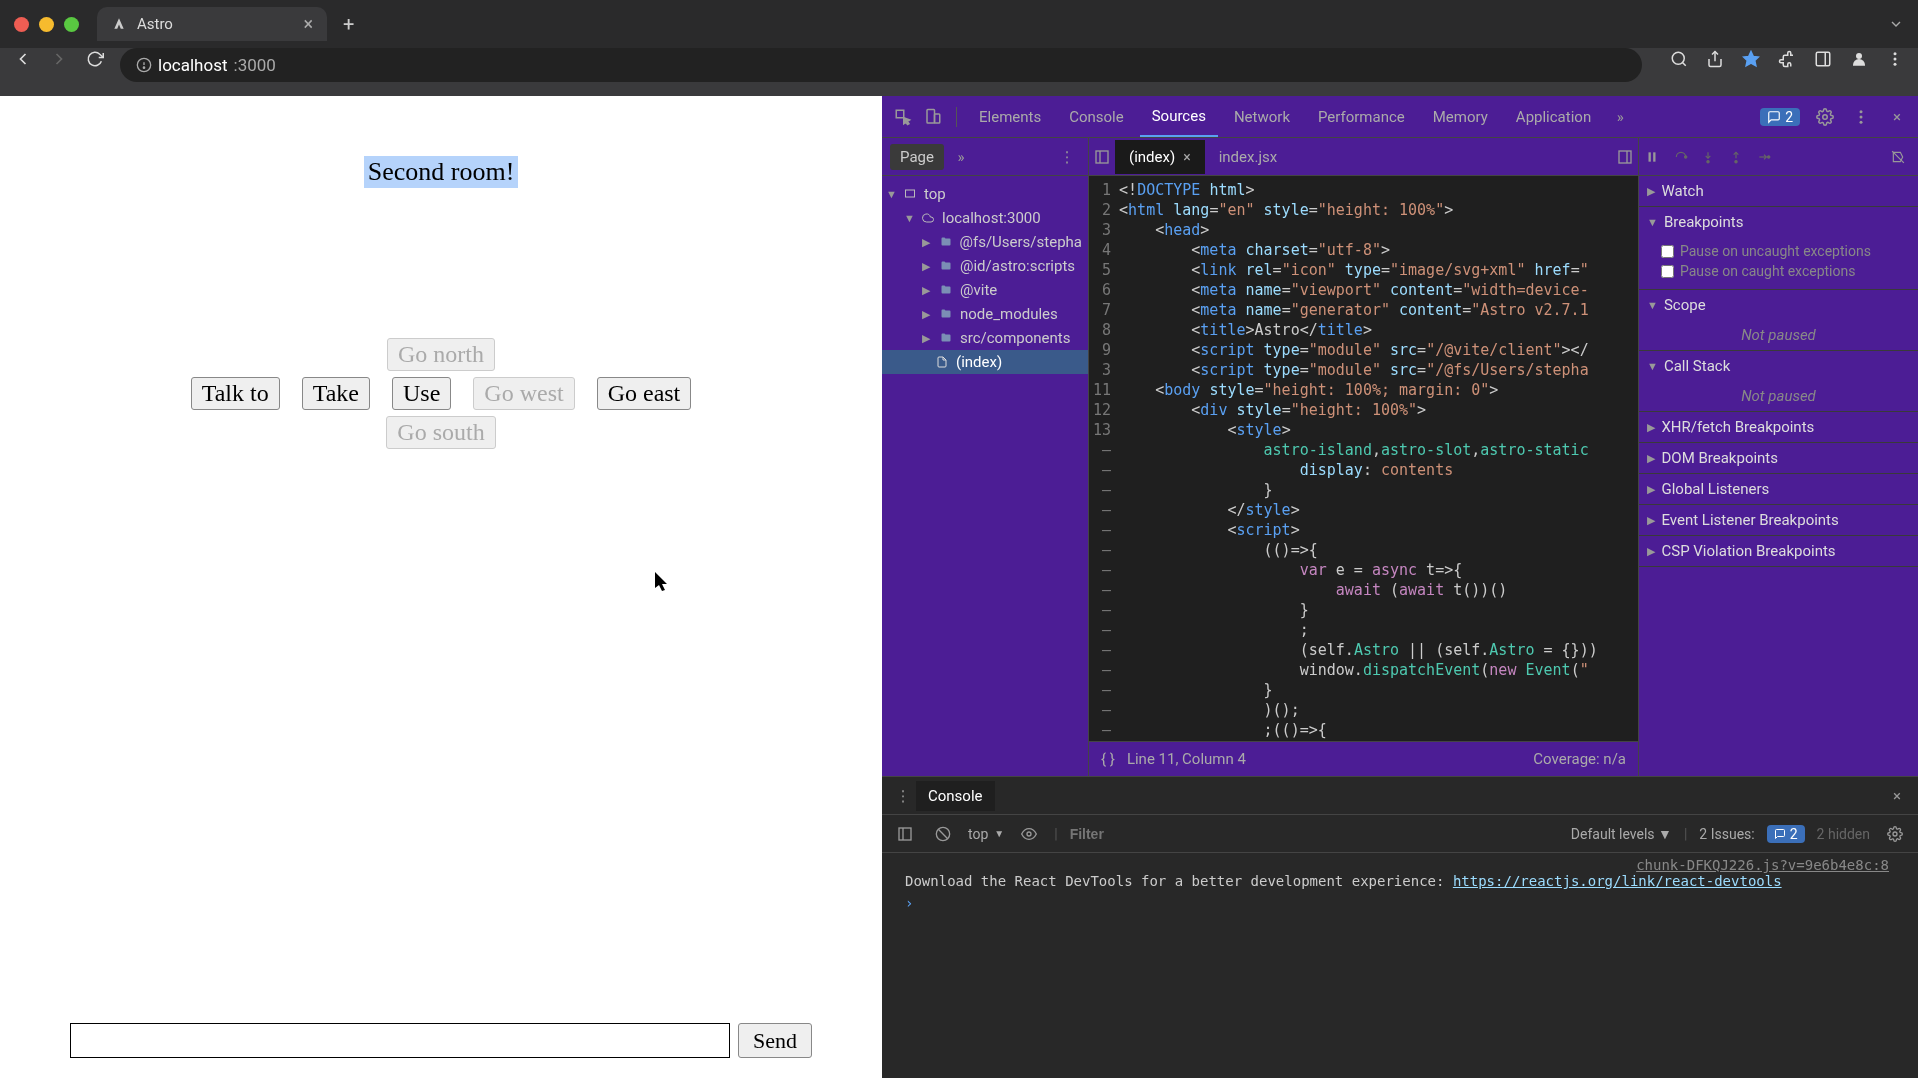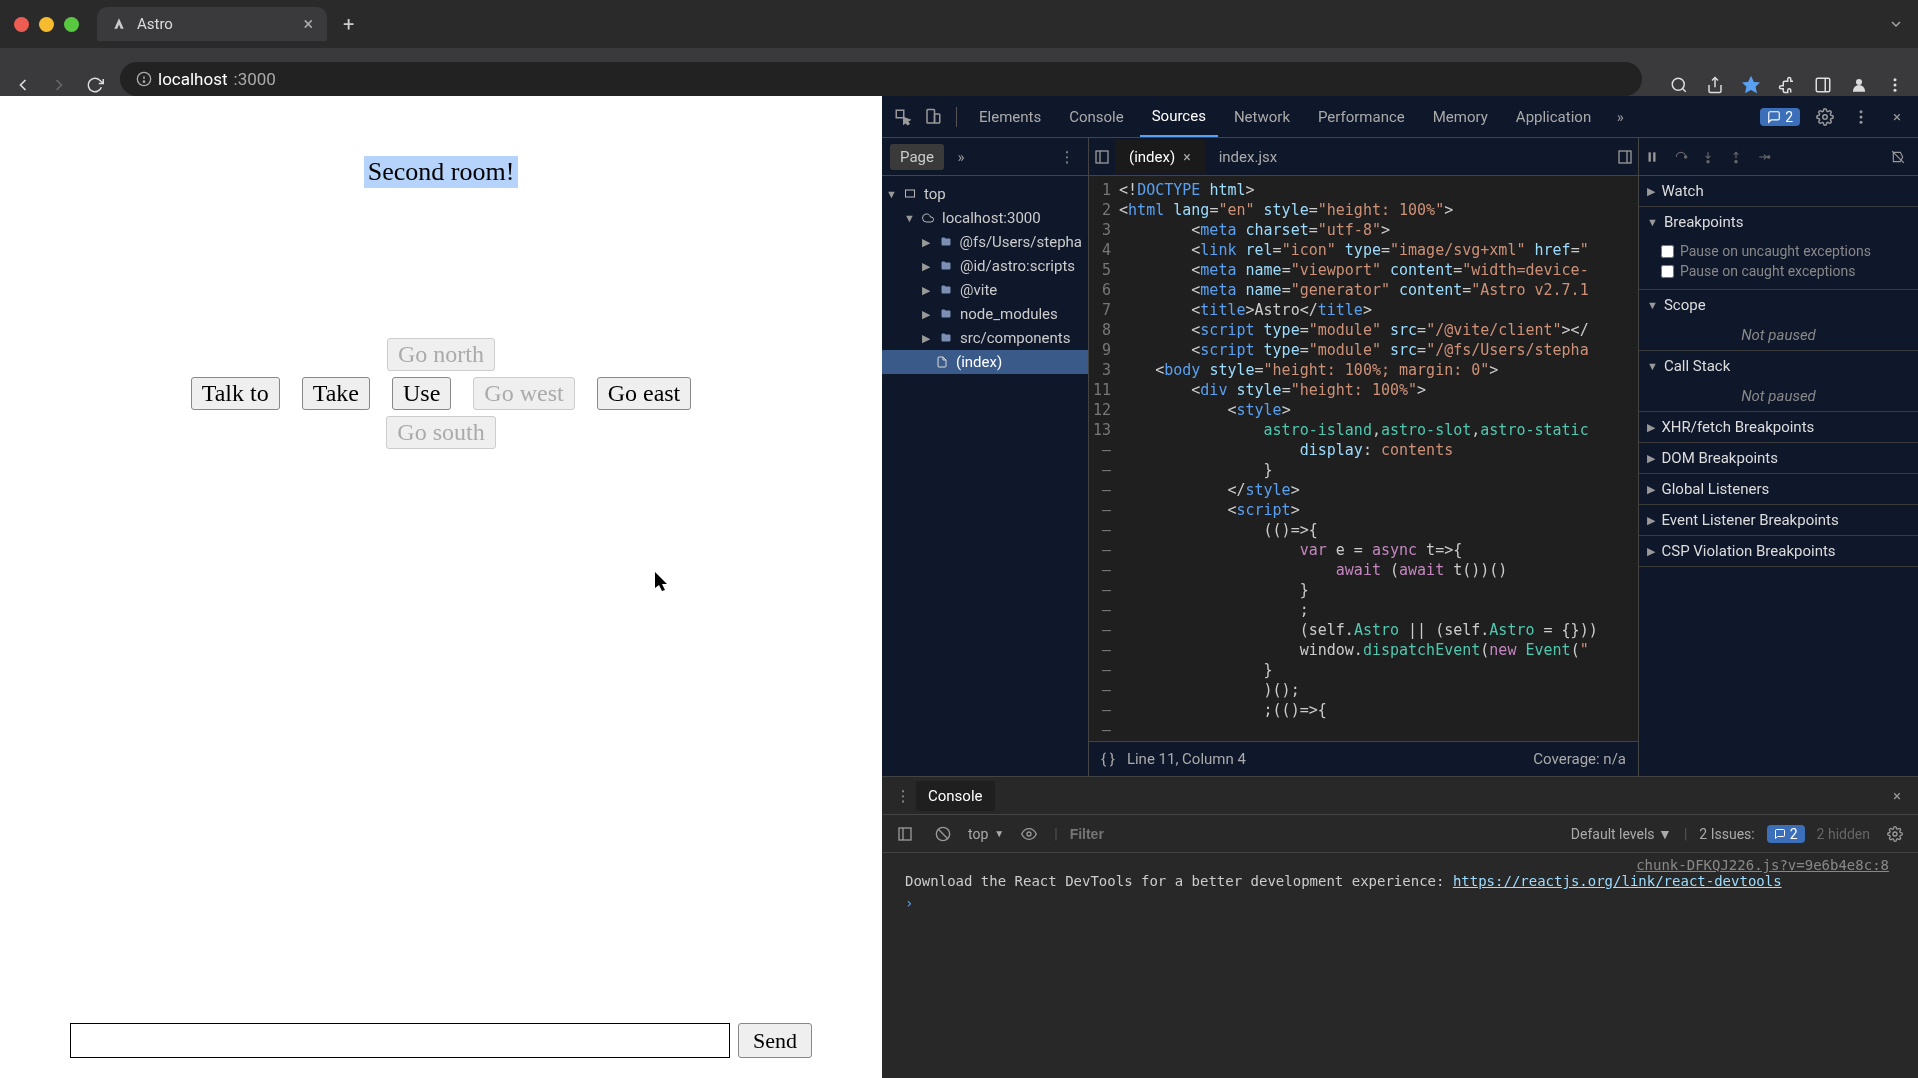--- a/index.html
+++ b/index.html
@@ -9,21 +9,21 @@
 .browser-top { background: #2a2a2b; height: 48px; display: flex; align-items: center; padding: 0 14px; }
 .traffic { display: flex; gap: 10px; margin-right: 18px; }
 .tdot { width: 15px; height: 15px; border-radius: 50%; }
 .tdot.r { background: #ee5d53; } .tdot.y { background: #f6bb2e; } .tdot.g { background: #59c841; }
 .tab { background: #3a3a3c; color: #ddd; border-radius: 10px 10px 0 0; padding: 8px 14px; display: flex; align-items: center; gap: 10px; font-size: 15px; min-width: 230px; }
 .tab-fav { width: 16px; height: 16px; display: inline-flex; align-items: center; justify-content: center; color: #bbb; }
 .tab-close { margin-left: auto; color: #aaa; font-size: 18px; line-height: 1; }
 .newtab { color: #ccc; font-size: 20px; margin-left: 16px; }
 .tab-overflow { margin-left: auto; color: #aaa; }
 
-.browser-bar { background: #3a3a3c; height: 48px; display: flex; align-items: flex-end; padding: 0 12px; gap: 14px; }
+.browser-bar { background: #3a3a3c; height: 48px; display: flex; align-items: flex-start; padding: 0 12px; gap: 14px; }
 .nav-ico { color: #ddd; width: 22px; height: 22px; display: flex; align-items: center; justify-content: center; }
 .nav-ico.dis { color: #666; }
 .addr { background: #222; border-radius: 20px; flex: 1; padding: 7px 16px; color: #aaa; font-size: 17px; display: flex; align-items: center; gap: 6px; }
 .addr .host { color: #fff; }
 .right-icons { display: flex; gap: 14px; margin-left: 12px; }
 
 
 .content-row { display: flex; height: calc(1078px - 48px - 48px); }
 
 
@@ -32,21 +32,21 @@
 .btn-area { margin-top: 150px; display: flex; flex-direction: column; align-items: center; gap: 6px; }
 .btn-row { display: flex; gap: 22px; }
 .gb { font-size: 24px; font-family: Georgia, serif; background: #efefef; border: 1px solid #888; padding: 2px 10px; border-radius: 3px; }
 .gb.dis { color: #aaa; border-color: #ccc; }
 .send-row { position: absolute; bottom: 20px; left: 70px; right: 70px; display: flex; gap: 8px; }
 .send-row input { flex: 1; border: 1px solid #000; padding: 6px; font-size: 18px; }
 .send-row button { font-size: 22px; font-family: Georgia, serif; background: #efefef; border: 1px solid #888; padding: 2px 14px; border-radius: 3px; }
 .cursor { position: absolute; left: 655px; top: 476px; font-size: 20px; pointer-events: none; }
 
 
-.devtools { flex: 1; background: #0f172a; color: #ccc; display: flex; flex-direction: column; font-size: 15px; }
+.devtools { flex: 1; background: #4c1d95; color: #ccc; display: flex; flex-direction: column; font-size: 15px; }
 .dt-tabs { display: flex; align-items: center; border-bottom: 1px solid #444; height: 42px; padding: 0 8px; gap: 4px; }
 .dt-ico { width: 26px; height: 26px; display: flex; align-items: center; justify-content: center; color: #999; }
 .dt-tab { padding: 10px 12px; color: #aaa; }
 .dt-tab.act { color: #fff; border-bottom: 2px solid #5aa0f2; }
 .dt-badge { background: #3b6fb9; color: #fff; border-radius: 4px; padding: 1px 7px; font-size: 14px; display: inline-flex; align-items: center; gap: 4px; margin-left: auto; }
 .dt-right-icons { display: flex; gap: 10px; margin-left: 8px; }
 
 .dt-mid { display: flex; flex: 1; min-height: 0; }
 
 .src-nav { width: 207px; border-right: 1px solid #444; display: flex; flex-direction: column; }
@@ -405,20 +405,21 @@
               <div>–</div>
               <div>–</div>
               <div>–</div>
               <div>–</div>
               <div>–</div>
               <div>–</div>
           </div>
           <div class="lines">
 <div>&lt;!<span class="c-tag">DOCTYPE</span> <span class="c-attr">html</span>&gt;</div>
 <div>&lt;<span class="c-tag">html</span> <span class="c-attr">lang</span>=<span class="c-str">"en"</span> <span class="c-attr">style</span>=<span class="c-str">"height: 100%"</span>&gt;</div>
+<div>    &lt;<span class="c-tag">head</span>&gt;</div>
 <div>        &lt;<span class="c-tag">meta</span> <span class="c-attr">charset</span>=<span class="c-str">"utf-8"</span>&gt;</div>
 <div>        &lt;<span class="c-tag">link</span> <span class="c-attr">rel</span>=<span class="c-str">"icon"</span> <span class="c-attr">type</span>=<span class="c-str">"image/svg+xml"</span> <span class="c-attr">href</span>=<span class="c-str">"</span></div>
 <div>        &lt;<span class="c-tag">meta</span> <span class="c-attr">name</span>=<span class="c-str">"viewport"</span> <span class="c-attr">content</span>=<span class="c-str">"width=device-</span></div>
 <div>        &lt;<span class="c-tag">meta</span> <span class="c-attr">name</span>=<span class="c-str">"generator"</span> <span class="c-attr">content</span>=<span class="c-str">"Astro v2.7.1</span></div>
 <div>        &lt;<span class="c-tag">title</span>&gt;Astro&lt;/<span class="c-tag">title</span>&gt;</div>
 <div>        &lt;<span class="c-tag">script</span> <span class="c-attr">type</span>=<span class="c-str">"module"</span> <span class="c-attr">src</span>=<span class="c-str">"/@vite/client"</span>&gt;&lt;/</div>
 <div>        &lt;<span class="c-tag">script</span> <span class="c-attr">type</span>=<span class="c-str">"module"</span> <span class="c-attr">src</span>=<span class="c-str">"/@fs/Users/stepha</span></div>
 <div>    &lt;<span class="c-tag">body</span> <span class="c-attr">style</span>=<span class="c-str">"height: 100%; margin: 0"</span>&gt;</div>
 <div>        &lt;<span class="c-tag">div</span> <span class="c-attr">style</span>=<span class="c-str">"height: 100%"</span>&gt;</div>
 <div>            &lt;<span class="c-tag">style</span>&gt;</div>

